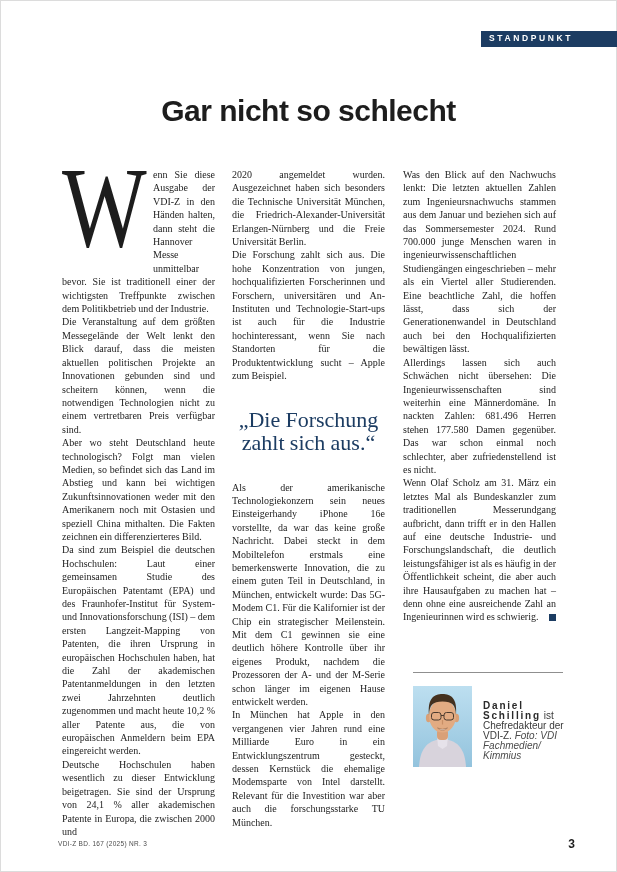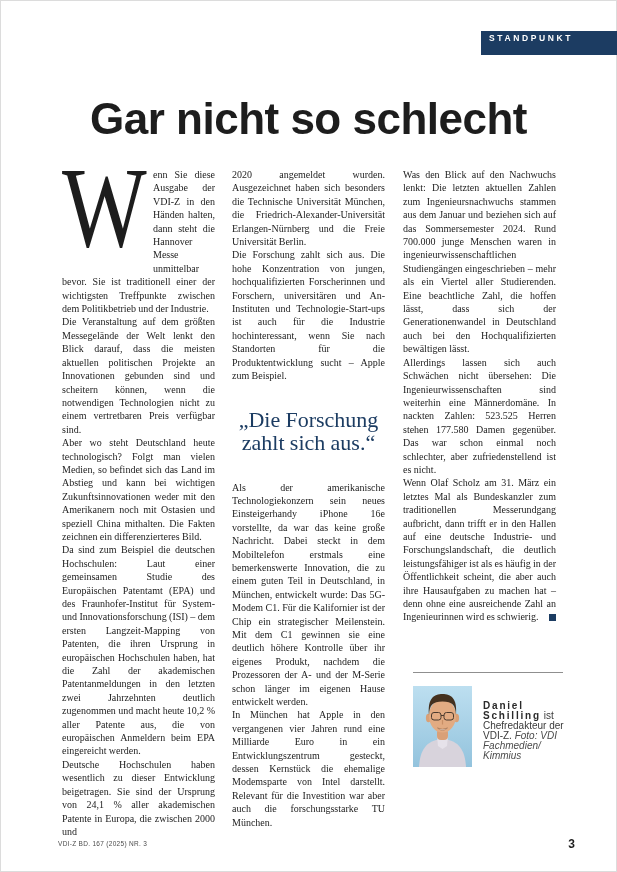--- a/index.html
+++ b/index.html
@@ -3,29 +3,29 @@
 <meta charset="utf-8">
 <style>
   html,body{margin:0;padding:0;background:#fff;}
   .page{
     position:relative;width:617px;height:872px;background:#ffffff;
     overflow:hidden;box-shadow:inset 0 0 0 1px #dcdcdc;
     font-family:"Liberation Serif",serif;color:#232323;
   }
   
   .kicker{
-    position:absolute;top:31px;left:481px;right:0;height:24px;
+    position:absolute;top:31px;left:481px;right:0;height:16px;
     background:#1c3c62;color:#fff;
     font-family:"Liberation Sans",sans-serif;font-size:8.5px;font-weight:bold;
     letter-spacing:2.6px;line-height:15px;padding-left:8px;box-sizing:border-box;
   }
   
   .title{
     position:absolute;top:94px;left:0;right:0;margin:0;text-align:center;
-    font-family:"Liberation Sans",sans-serif;font-weight:bold;font-size:44px;
+    font-family:"Liberation Sans",sans-serif;font-weight:bold;font-size:30px;
     letter-spacing:-0.5px;color:#1d1d1d;
   }
   
   .col{
     position:absolute;top:168px;width:153px;
     font-size:10px;line-height:13.4px;text-align:justify;
     hyphens:auto;-webkit-hyphens:auto;word-spacing:-0.2px;
   }
   .col1{left:62px;}
   .col2{left:232px;}
@@ -97,21 +97,21 @@
   <div class="col col2">
     <p class="para"><span>2020 angemeldet wurden. Ausgezeichnet haben sich besonders die Technische Universität München, die Friedrich-Alexander-Universität Erlangen-Nürnberg und die Freie Universität Berlin.</span></p>
     <p class="para"><span>Die Forschung zahlt sich aus. Die hohe Konzentration von jungen, hochqualifizierten Forscherinnen und Forschern, universitären und An-Instituten und Technologie-Start-ups ist auch für die Industrie hochinteressant, wenn Sie nach Standorten für die Produktentwicklung sucht – Apple zum Beispiel.</span></p>
     <div class="pullquote"><span>„Die Forschung zahlt sich aus.“</span></div>
     <p class="para"><span>Als der amerikanische Technologiekonzern sein neues Einsteigerhandy iPhone 16e vorstellte, da war das keine große Nachricht. Dabei steckt in dem Mobiltelefon erstmals eine bemerkenswerte Innovation, die zu einem guten Teil in Deutschland, in München, entwickelt wurde: Das 5G-Modem C1. Für die Kalifornier ist der Chip ein strategischer Meilenstein. Mit dem C1 gewinnen sie eine deutlich höhere Kontrolle über ihr eigenes Produkt, nachdem die Prozessoren der A- und der M-Serie schon länger im eigenen Hause entwickelt werden.</span></p>
     <p class="para"><span>In München hat Apple in den vergangenen vier Jahren rund eine Milliarde Euro in ein Entwicklungszentrum gesteckt, dessen Kernstück die ehemalige Modemsparte von Intel darstellt. Relevant für die Investition war aber auch die forschungsstarke TU München.</span></p>
   </div>
 
   <div class="col col3">
     <p class="para"><span>Was den Blick auf den Nachwuchs lenkt: Die letzten aktuellen Zahlen zum Ingenieursnachwuchs stammen aus dem Januar und beziehen sich auf das Sommersemester 2024. Rund 700.000 junge Menschen waren in ingenieurwissenschaftlichen Studiengängen eingeschrieben – mehr als ein Viertel aller Studierenden. Eine beachtliche Zahl, die hoffen lässt, dass sich der Generationenwandel in Deutschland auch bei den Hochqualifizierten bewältigen lässt.</span></p>
-    <p class="para"><span>Allerdings lassen sich auch Schwächen nicht übersehen: Die Ingenieurwissenschaften sind weiterhin eine Männerdomäne. In nackten Zahlen: 523.525 Herren stehen 177.580 Damen gegenüber. Das war schon einmal noch schlechter, aber zufriedenstellend ist es nicht.</span></p>
+    <p class="para"><span>Allerdings lassen sich auch Schwächen nicht übersehen: Die Ingenieurwissenschaften sind weiterhin eine Männerdomäne. In nackten Zahlen: 681.496 Herren stehen 177.580 Damen gegenüber. Das war schon einmal noch schlechter, aber zufriedenstellend ist es nicht.</span></p>
     <p class="para"><span>Wenn Olaf Scholz am 31. März ein letztes Mal als Bundeskanzler zum traditionellen Messerundgang aufbricht, dann trifft er in den Hallen auf eine deutsche Industrie- und Forschungslandschaft, die deutlich leistungsfähiger ist als es häufig in der Öffentlichkeit scheint, die aber auch ihre Hausaufgaben zu machen hat – denn ohne eine ausreichende Zahl an Ingenieurinnen wird es schwierig.</span><span class="endmark"></span></p>
   </div>
 
   <div class="authorblock">
     <hr class="rule">
     <div class="author-row">
       <svg class="photo" viewBox="0 0 59 81" aria-hidden="true">
         <defs>
           <linearGradient id="bg" x1="0" y1="0" x2="0" y2="1">
             <stop offset="0" stop-color="#bddff0"></stop>

